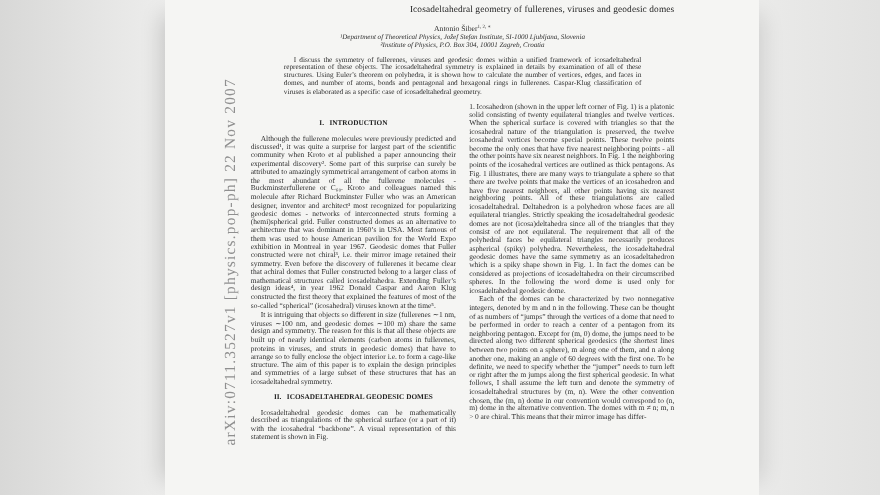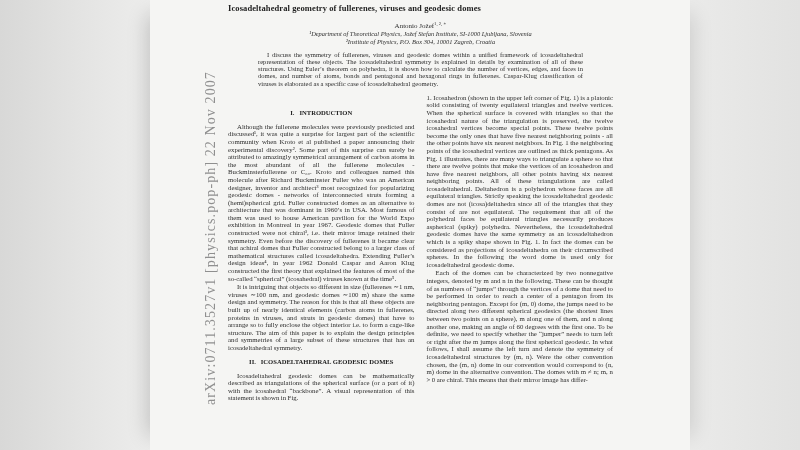--- a/index.html
+++ b/index.html
@@ -19,21 +19,21 @@
     overflow:hidden;
   }
   .stamp {
     position:absolute; left:211px; top:238px;
     transform:translate(-50%,-50%) rotate(-90deg);
     white-space:nowrap;
     font-size:14px; letter-spacing:1.1px;
     color:#8f8f8f; z-index:5;
   }
   .title {
-    font-size:8.5px; font-weight:bold; text-align:left;
+    font-size:8.5px; font-weight:normal; text-align:right;
     line-height:11px; letter-spacing:.1px; color:#222;
   }
   .author-line { margin-top:7px; font-size:7px; text-align:center; }
   .author-line sup { font-size:4.6px; }
   .affil {
     font-size:6.4px; font-style:italic; text-align:center; line-height:7.2px;
   }
   .affil:first-of-type { margin-top:3px; }
   .abstract {
     margin:6px 30px 0 30px;
@@ -57,21 +57,21 @@
 </head>
 <body>
 
 <div class="stamp">arXiv:0711.3527v1  [physics.pop-ph]  22 Nov 2007</div>
 
 <div class="page">
 
   <h1 class="title">Icosadeltahedral geometry of fullerenes, viruses and geodesic domes</h1>
 
   <div class="author-line">
-    <span>Antonio Jožef</span><sup>1, 2, ∗</sup>
+    <span>Antonio Šiber</span><sup>1, 2, ∗</sup>
   </div>
 
   <div class="affil">¹Department of Theoretical Physics, Jožef Stefan Institute, SI-1000 Ljubljana, Slovenia</div>
   <div class="affil">²Institute of Physics, P.O. Box 304, 10001 Zagreb, Croatia</div>
 
   <p class="abstract">I discuss the symmetry of fullerenes, viruses and geodesic domes within a unified framework of icosadeltahedral representation of these objects. The icosadeltahedral symmetry is explained in details by examination of all of these structures. Using Euler’s theorem on polyhedra, it is shown how to calculate the number of vertices, edges, and faces in domes, and number of atoms, bonds and pentagonal and hexagonal rings in fullerenes. Caspar-Klug classification of viruses is elaborated as a specific case of icosadeltahedral geometry.</p>
 
   <div class="columns">
 
     <div class="col">

